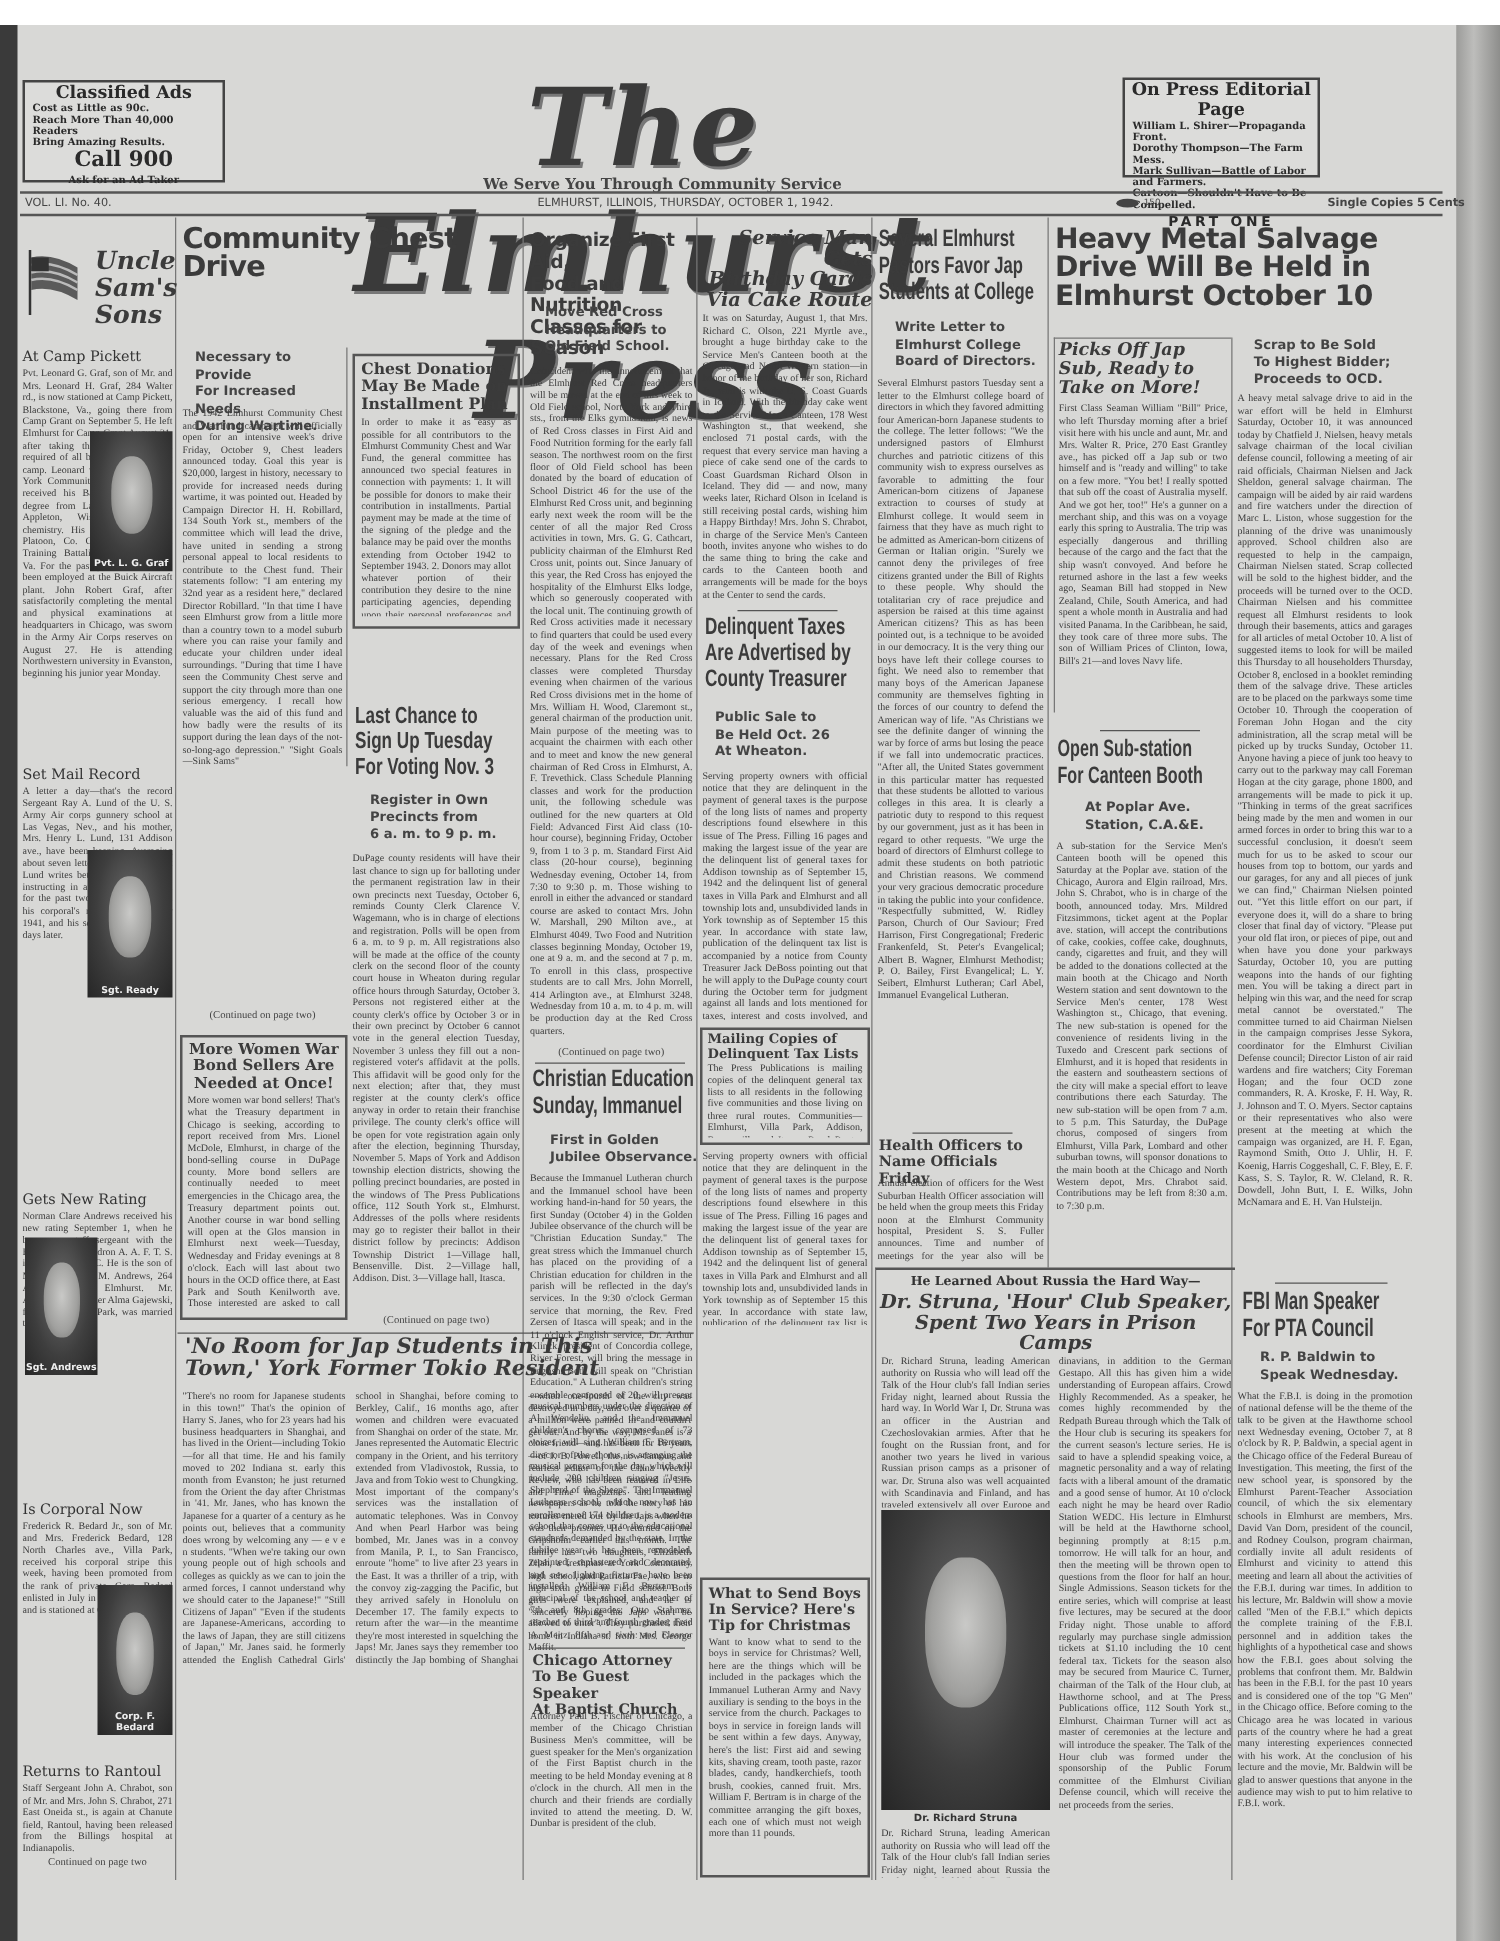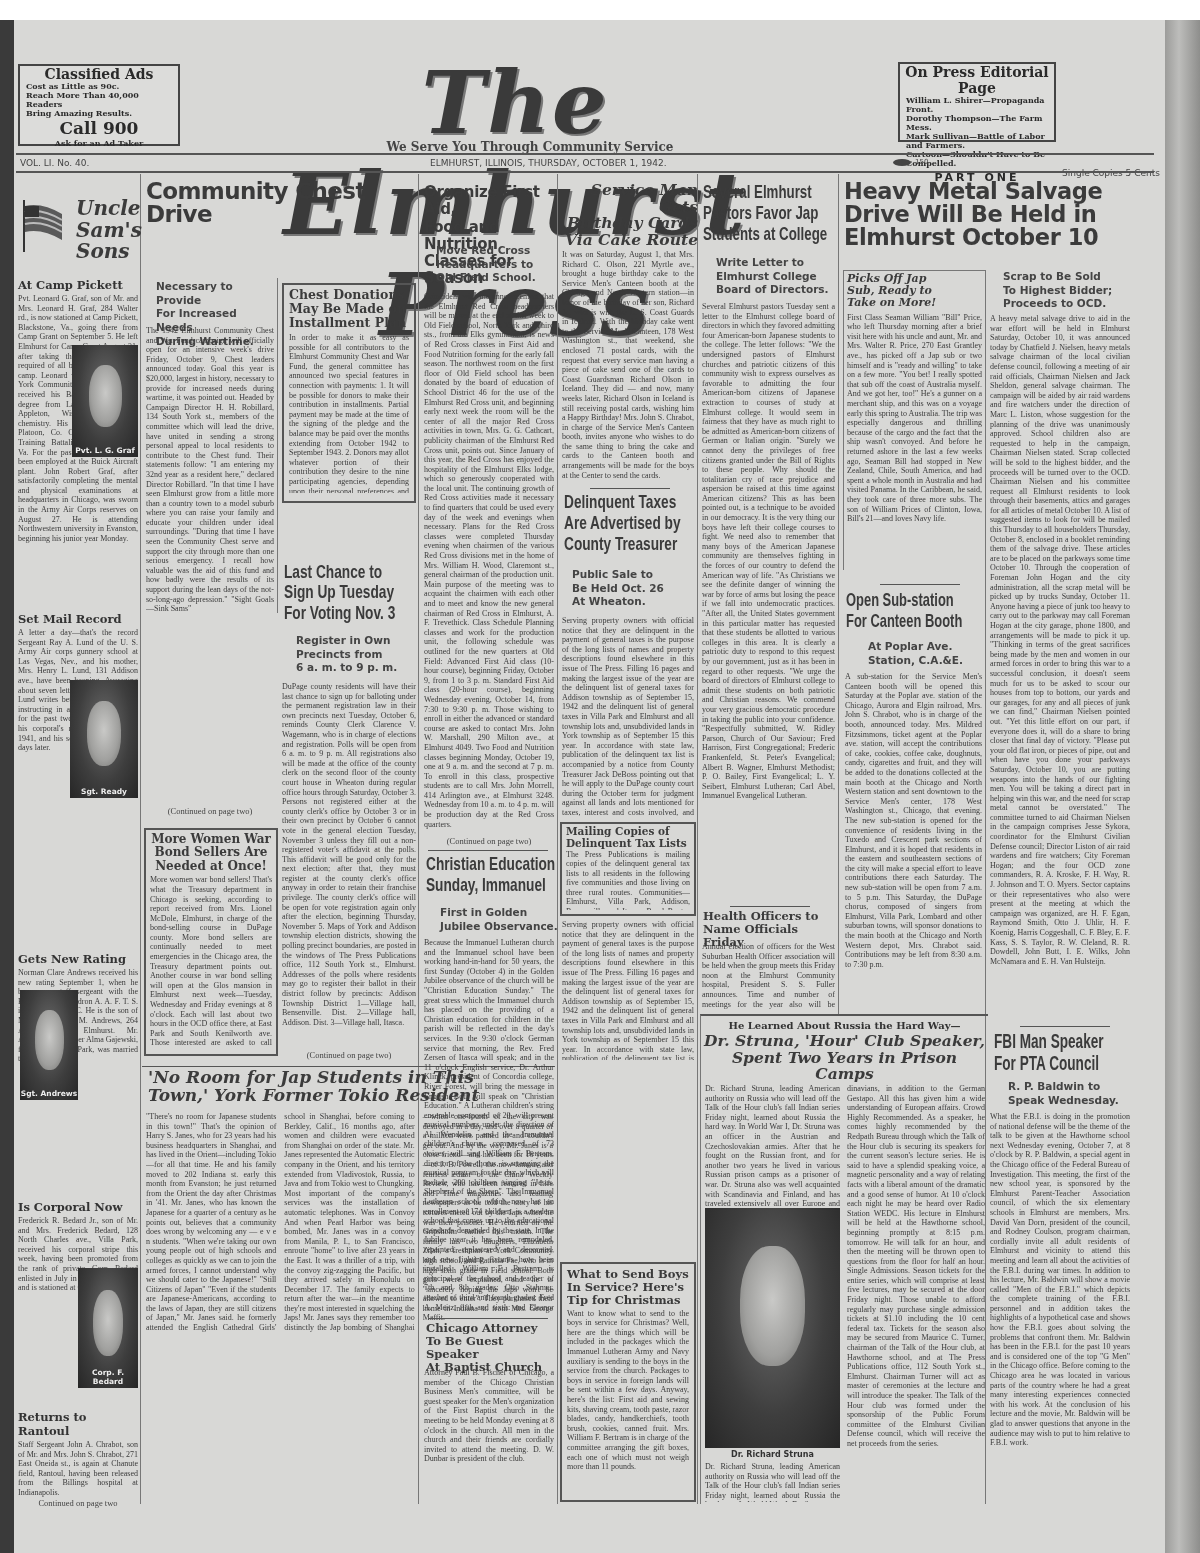--- a/index.html
+++ b/index.html
@@ -15,21 +15,21 @@
   .ear .s { font-size:8px; font-weight:bold; text-align:left; line-height:9px; padding:0 6px; }
   .ear .c { font-weight:bold; font-size:17px; }
   .rule { position:absolute; background:#555; }
   .dateline { font-family:"DejaVu Sans", sans-serif; font-size:9px; color:#444; }
   .hl-sans { font-family:"DejaVu Sans", sans-serif; font-weight:bold; color:#3b3b3b; line-height:1.02; }
   .hl-cond { font-family:"Liberation Sans", sans-serif; font-weight:bold; color:#3b3b3b; transform-origin:left top; line-height:1.1; }
   .hl-ital { font-family:"DejaVu Serif", serif; font-style:italic; font-weight:bold; color:#3b3b3b; line-height:1.08; }
   .hl-serif { font-family:"DejaVu Serif", serif; font-weight:bold; color:#3b3b3b; line-height:1.12; }
   .deck { font-family:"DejaVu Sans", sans-serif; font-weight:bold; color:#444; font-size:10.5px; line-height:1.3; }
   .body { font-family:"Liberation Serif", serif; font-size:8px; line-height:9.6px; color:#3a3a3a; text-align:justify; overflow:hidden; }
-  .sub { font-family:"DejaVu Serif", serif; font-weight:bold; font-size:11.5px; color:#333; margin:2px 0; }
+  .sub { font-family:"DejaVu Serif", serif; font-weight:normal; font-size:11.5px; color:#333; margin:2px 0; }
   .box { border:2px solid #555; box-sizing:border-box; }
   .vline { position:absolute; width:1px; background:#777; }
   .photo { position:absolute; background:radial-gradient(ellipse at 50% 40%, #6b6b6b 0%, #3e3e3e 55%, #262626 100%); }
   .photo .face { position:absolute; left:25%; top:18%; width:50%; height:55%; border-radius:45%; background:radial-gradient(ellipse at 50% 45%, #c9c9c7 0%, #a0a09e 60%, #6d6d6b 100%); }
   .cap { font-family:"DejaVu Sans", sans-serif; font-size:7.5px; font-weight:bold; color:#eee; text-align:center; position:absolute; bottom:2px; left:0; right:0; }
   .cont { font-family:"Liberation Serif", serif; font-size:8.5px; color:#444; text-align:center; }
   .flag { position:absolute; }
 </style>
 </head>
 <body>
@@ -57,21 +57,21 @@
   <div class="s">Mark Sullivan—Battle of Labor and Farmers.</div>
   <div class="s">Cartoon—Shouldn't Have to Be Compelled.</div>
   <div style="font-family:'DejaVu Sans',sans-serif;font-weight:bold;font-size:11px;letter-spacing:3px;margin-top:3px;">PART ONE</div>
 </div>
 
 <div class="rule" style="left:16px;top:153px;width:1138px;height:2px;"></div>
 <div class="abs dateline" style="left:20px;top:158px;">VOL. LI. No. 40.</div>
 <div class="abs dateline" style="left:430px;top:158px;">ELMHURST, ILLINOIS, THURSDAY, OCTOBER 1, 1942.</div>
 <div class="abs" style="left:893px;top:159px;width:18px;height:7px;background:#444;border-radius:50%;"></div>
 <div class="abs dateline" style="left:915px;top:158px;font-size:7px;">150</div>
-<div class="abs dateline" style="left:1062px;top:168px;">Single Copies 5 Cents</div>
+<div class="abs dateline" style="left:1062px;top:158px;font-weight:bold;">Single Copies 5 Cents</div>
 <div class="rule" style="left:16px;top:171px;width:1138px;height:2px;"></div>
 
 <div class="vline" style="left:140px;top:174px;height:1330px;"></div>
 <div class="vline" style="left:277px;top:278px;height:335px;"></div>
 <div class="vline" style="left:418px;top:174px;height:1330px;"></div>
 <div class="vline" style="left:557px;top:174px;height:1330px;"></div>
 <div class="vline" style="left:697px;top:174px;height:1330px;"></div>
 <div class="vline" style="left:838px;top:174px;height:840px;"></div>
 <div class="vline" style="left:985px;top:270px;height:1234px;"></div>
 
@@ -273,21 +273,21 @@
   <div>Elmhurst October 10</div>
 </div>
 <div class="abs deck" style="left:1003px;top:270px;width:150px;">
   <div>Scrap to Be Sold</div>
   <div>To Highest Bidder;</div>
   <div>Proceeds to OCD.</div>
 </div>
 <div class="abs body" style="left:990px;top:314px;width:140px;height:700px;">A heavy metal salvage drive to aid in the war effort will be held in Elmhurst Saturday, October 10, it was announced today by Chatfield J. Nielsen, heavy metals salvage chairman of the local civilian defense council, following a meeting of air raid officials, Chairman Nielsen and Jack Sheldon, general salvage chairman. The campaign will be aided by air raid wardens and fire watchers under the direction of Marc L. Liston, whose suggestion for the planning of the drive was unanimously approved. School children also are requested to help in the campaign, Chairman Nielsen stated. Scrap collected will be sold to the highest bidder, and the proceeds will be turned over to the OCD. Chairman Nielsen and his committee request all Elmhurst residents to look through their basements, attics and garages for all articles of metal October 10. A list of suggested items to look for will be mailed this Thursday to all householders Thursday, October 8, enclosed in a booklet reminding them of the salvage drive. These articles are to be placed on the parkways some time October 10. Through the cooperation of Foreman John Hogan and the city administration, all the scrap metal will be picked up by trucks Sunday, October 11. Anyone having a piece of junk too heavy to carry out to the parkway may call Foreman Hogan at the city garage, phone 1800, and arrangements will be made to pick it up. "Thinking in terms of the great sacrifices being made by the men and women in our armed forces in order to bring this war to a successful conclusion, it doesn't seem much for us to be asked to scour our houses from top to bottom, our yards and our garages, for any and all pieces of junk we can find," Chairman Nielsen pointed out. "Yet this little effort on our part, if everyone does it, will do a share to bring closer that final day of victory. "Please put your old flat iron, or pieces of pipe, out and when have you done your parkways Saturday, October 10, you are putting weapons into the hands of our fighting men. You will be taking a direct part in helping win this war, and the need for scrap metal cannot be overstated." The committee turned to aid Chairman Nielsen in the campaign comprises Jesse Sykora, coordinator for the Elmhurst Civilian Defense council; Director Liston of air raid wardens and fire watchers; City Foreman Hogan; and the four OCD zone commanders, R. A. Kroske, F. H. Way, R. J. Johnson and T. O. Myers. Sector captains or their representatives who also were present at the meeting at which the campaign was organized, are H. F. Egan, Raymond Smith, Otto J. Uhlir, H. F. Koenig, Harris Coggeshall, C. F. Bley, E. F. Kass, S. S. Taylor, R. W. Cleland, R. R. Dowdell, John Butt, I. E. Wilks, John McNamara and E. H. Van Hulsteijn.</div>
 
 <div class="abs" style="left:843px;top:270px;width:142px;height:300px;border-top:1px solid #777;border-left:1px solid #777;box-sizing:border-box;padding:2px 3px;">
-  <div class="hl-ital" style="font-size:11px;">
+  <div class="hl-ital" style="font-size:14px;">
     <div>Picks Off Jap</div>
     <div>Sub, Ready to</div>
     <div>Take on More!</div>
   </div>
   <div class="body" style="height:210px;margin-top:4px;">First Class Seaman William "Bill" Price, who left Thursday morning after a brief visit here with his uncle and aunt, Mr. and Mrs. Walter R. Price, 270 East Grantley ave., has picked off a Jap sub or two himself and is "ready and willing" to take on a few more. "You bet! I really spotted that sub off the coast of Australia myself. And we got her, too!" He's a gunner on a merchant ship, and this was on a voyage early this spring to Australia. The trip was especially dangerous and thrilling because of the cargo and the fact that the ship wasn't convoyed. And before he returned ashore in the last a few weeks ago, Seaman Bill had stopped in New Zealand, Chile, South America, and had spent a whole month in Australia and had visited Panama. In the Caribbean, he said, they took care of three more subs. The son of William Prices of Clinton, Iowa, Bill's 21—and loves Navy life.</div>
 </div>
 
 <div class="rule" style="left:880px;top:584px;width:80px;height:1px;"></div>
 <div class="abs hl-cond" style="left:846px;top:590px;width:200px;font-size:19px;transform:scaleX(0.68);">
   <div>Open Sub-station</div>

